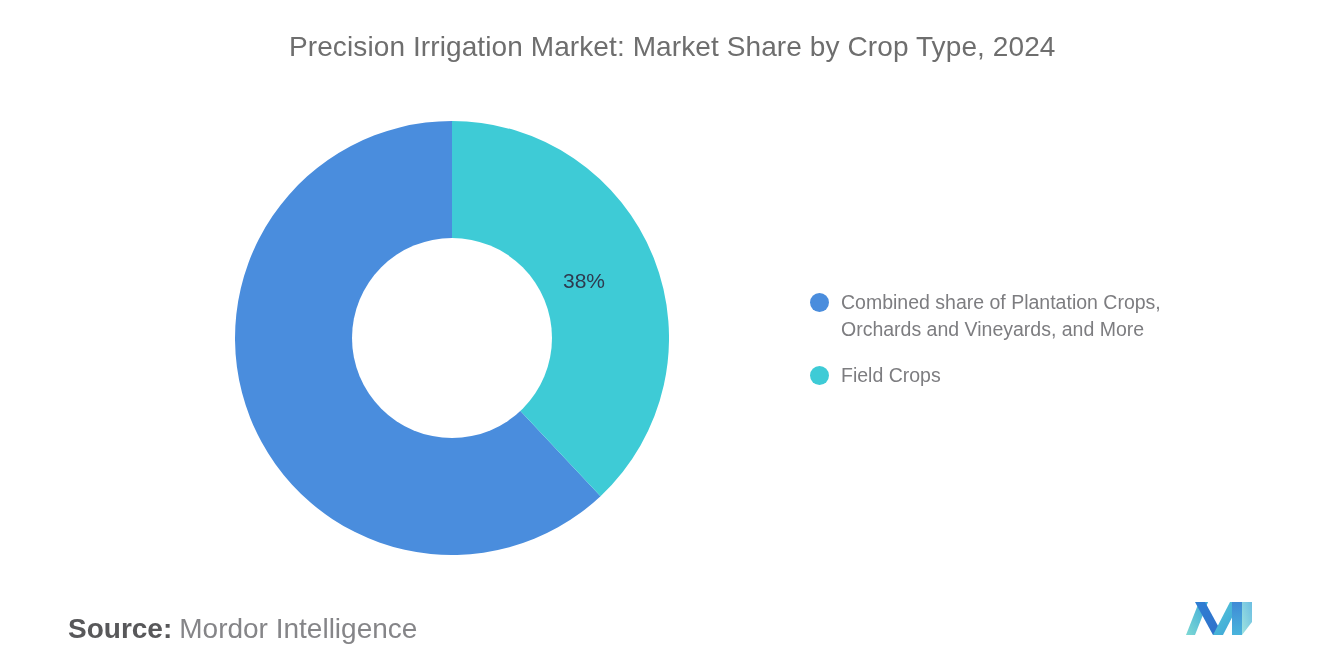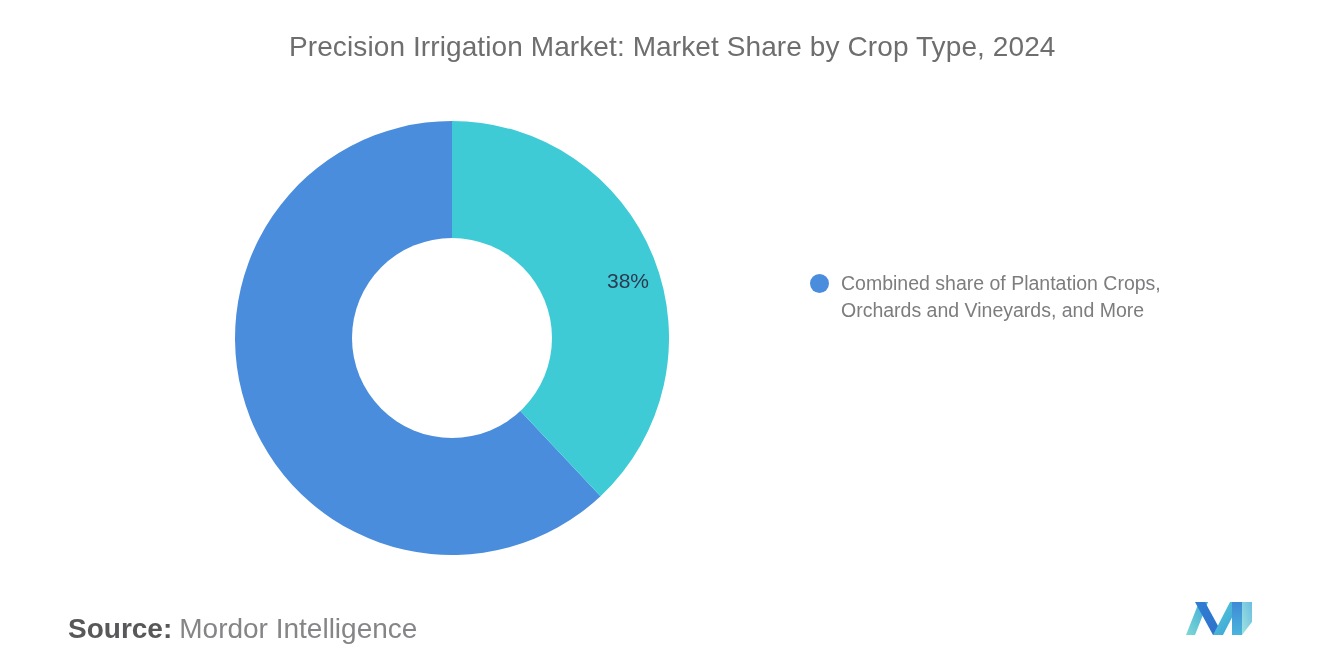--- a/index.html
+++ b/index.html
@@ -42,34 +42,34 @@
   }
 
   #slice-label-38 {
     position: absolute;
     left: 563px;
     top: 269px;
     font-size: 21px;
     font-weight: 400;
     color: #2e3a4f;
     white-space: nowrap;
-    margin-left: 44px;
   }
 
   #legend {
     position: absolute;
     left: 810px;
     top: 270px;
     width: 440px;
   }
   .legend-item {
     position: relative;
     display: flex;
     align-items: flex-start;
     margin-bottom: 8px;
+    margin-top: 19px;
   }
   .legend-dot {
     flex: 0 0 auto;
     width: 19px;
     height: 19px;
     border-radius: 50%;
     margin-top: 4px;
     margin-right: 12px;
   }
   .legend-label {
@@ -123,20 +123,24 @@
 
 <div id="slice-label-38">38%</div>
 
 <div id="legend">
 
   <div class="legend-item">
     <span class="legend-dot" style="background:#4a8ddd"></span>
     <span class="legend-label">Combined share of Plantation Crops, Orchards and Vineyards, and More</span>
   </div>
 
+  <div class="legend-item">
+    <span class="legend-dot" style="background:#3ecbd6"></span>
+    <span class="legend-label">Field Crops</span>
+  </div>
 
 </div>
 
 <div id="source-line">
   <span id="source-key">Source:</span><span id="source-value">Mordor Intelligence</span>
 </div>
 
 <div id="brand-logo">
   <svg viewBox="0 0 66 40" width="66" height="40" aria-hidden="true">
     <defs>

